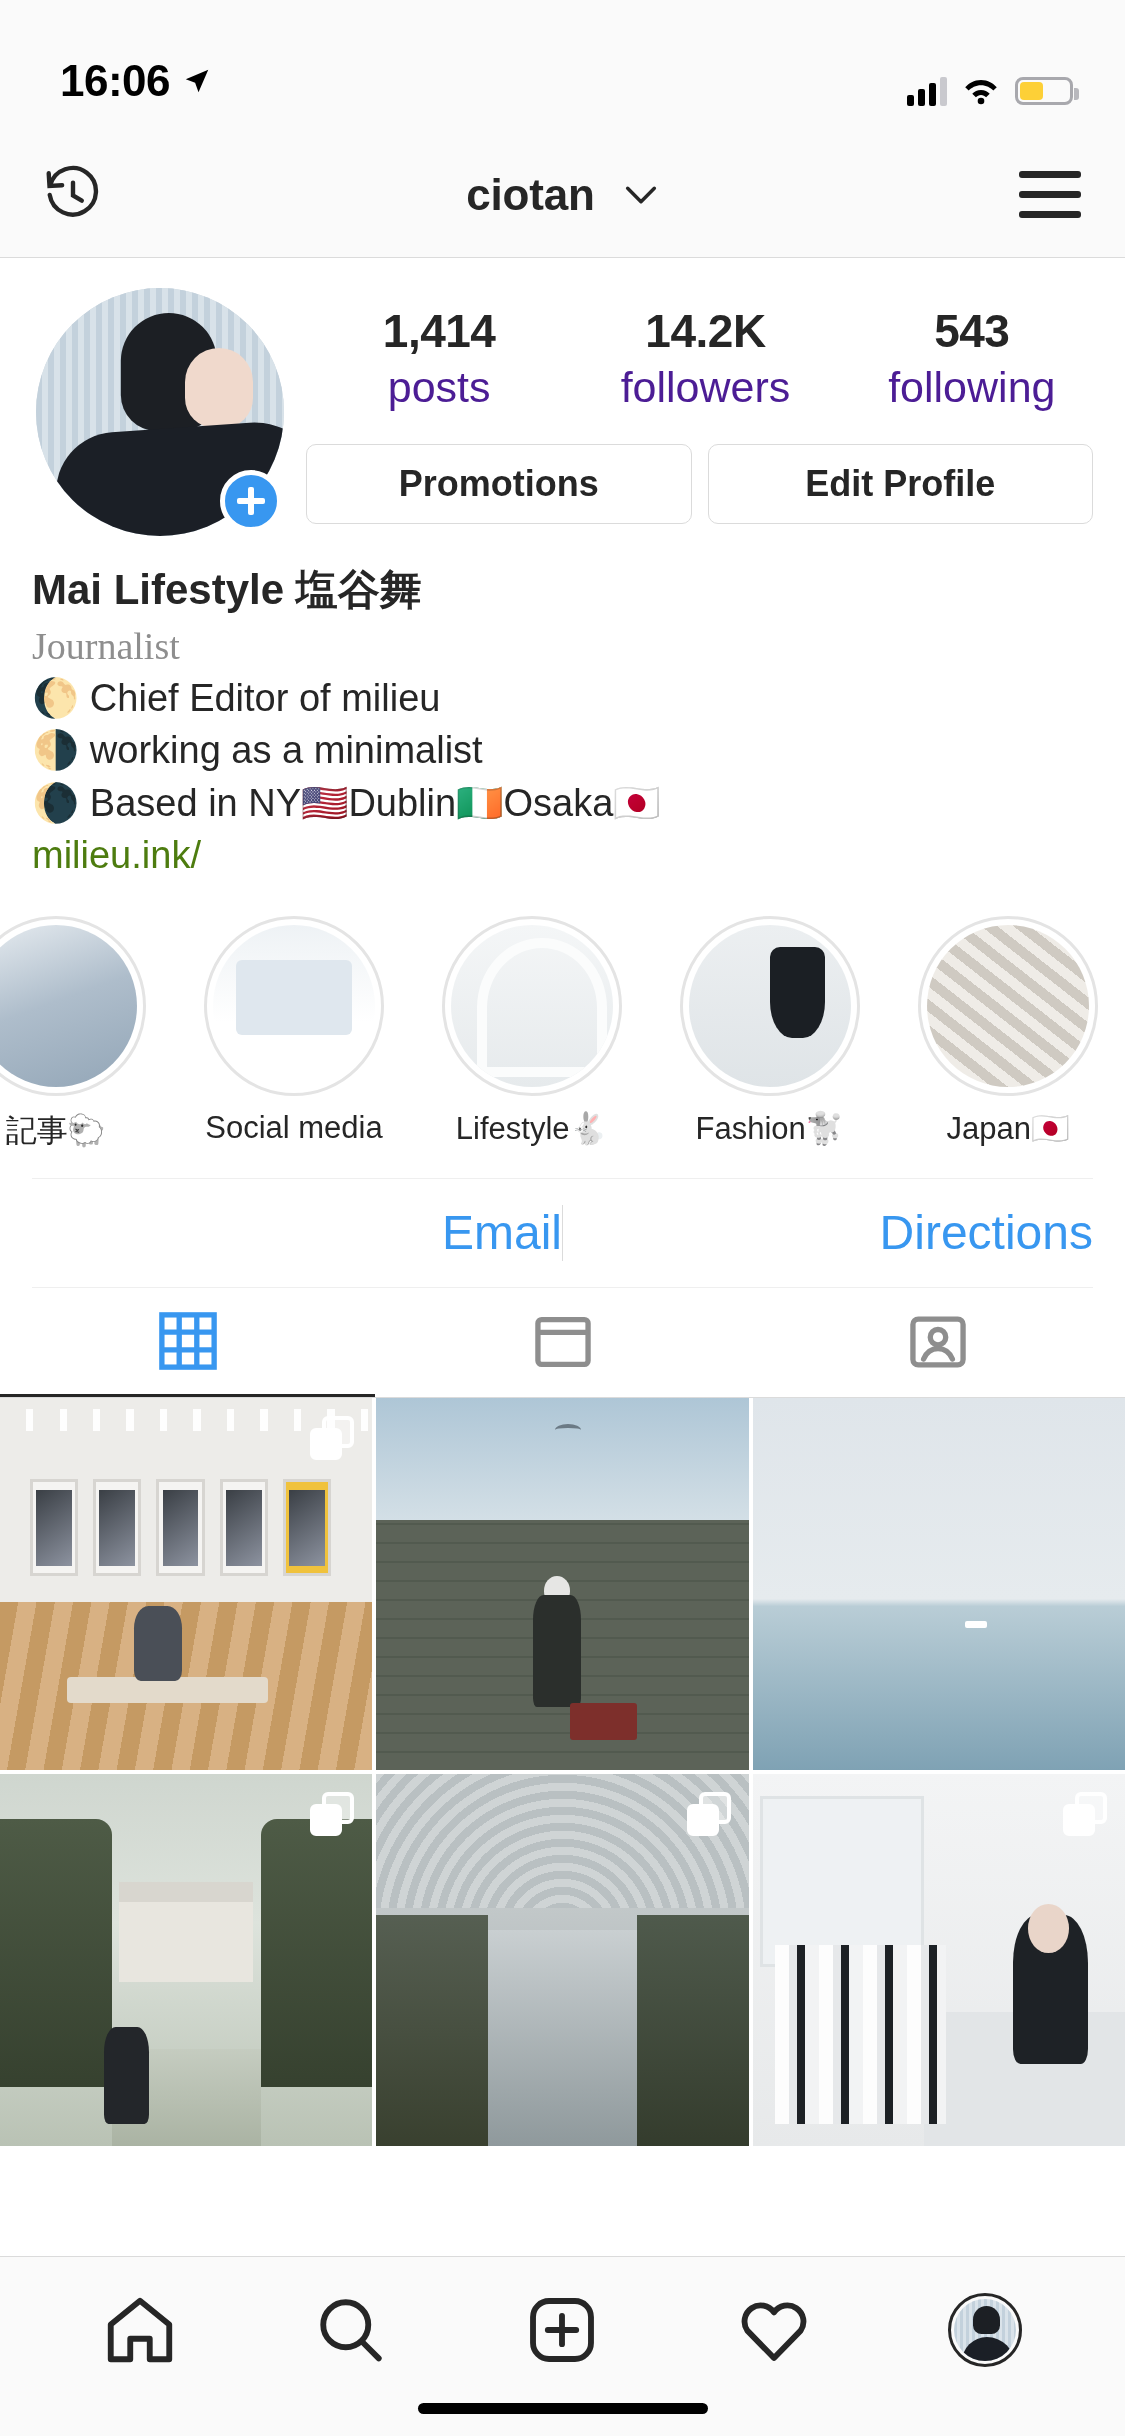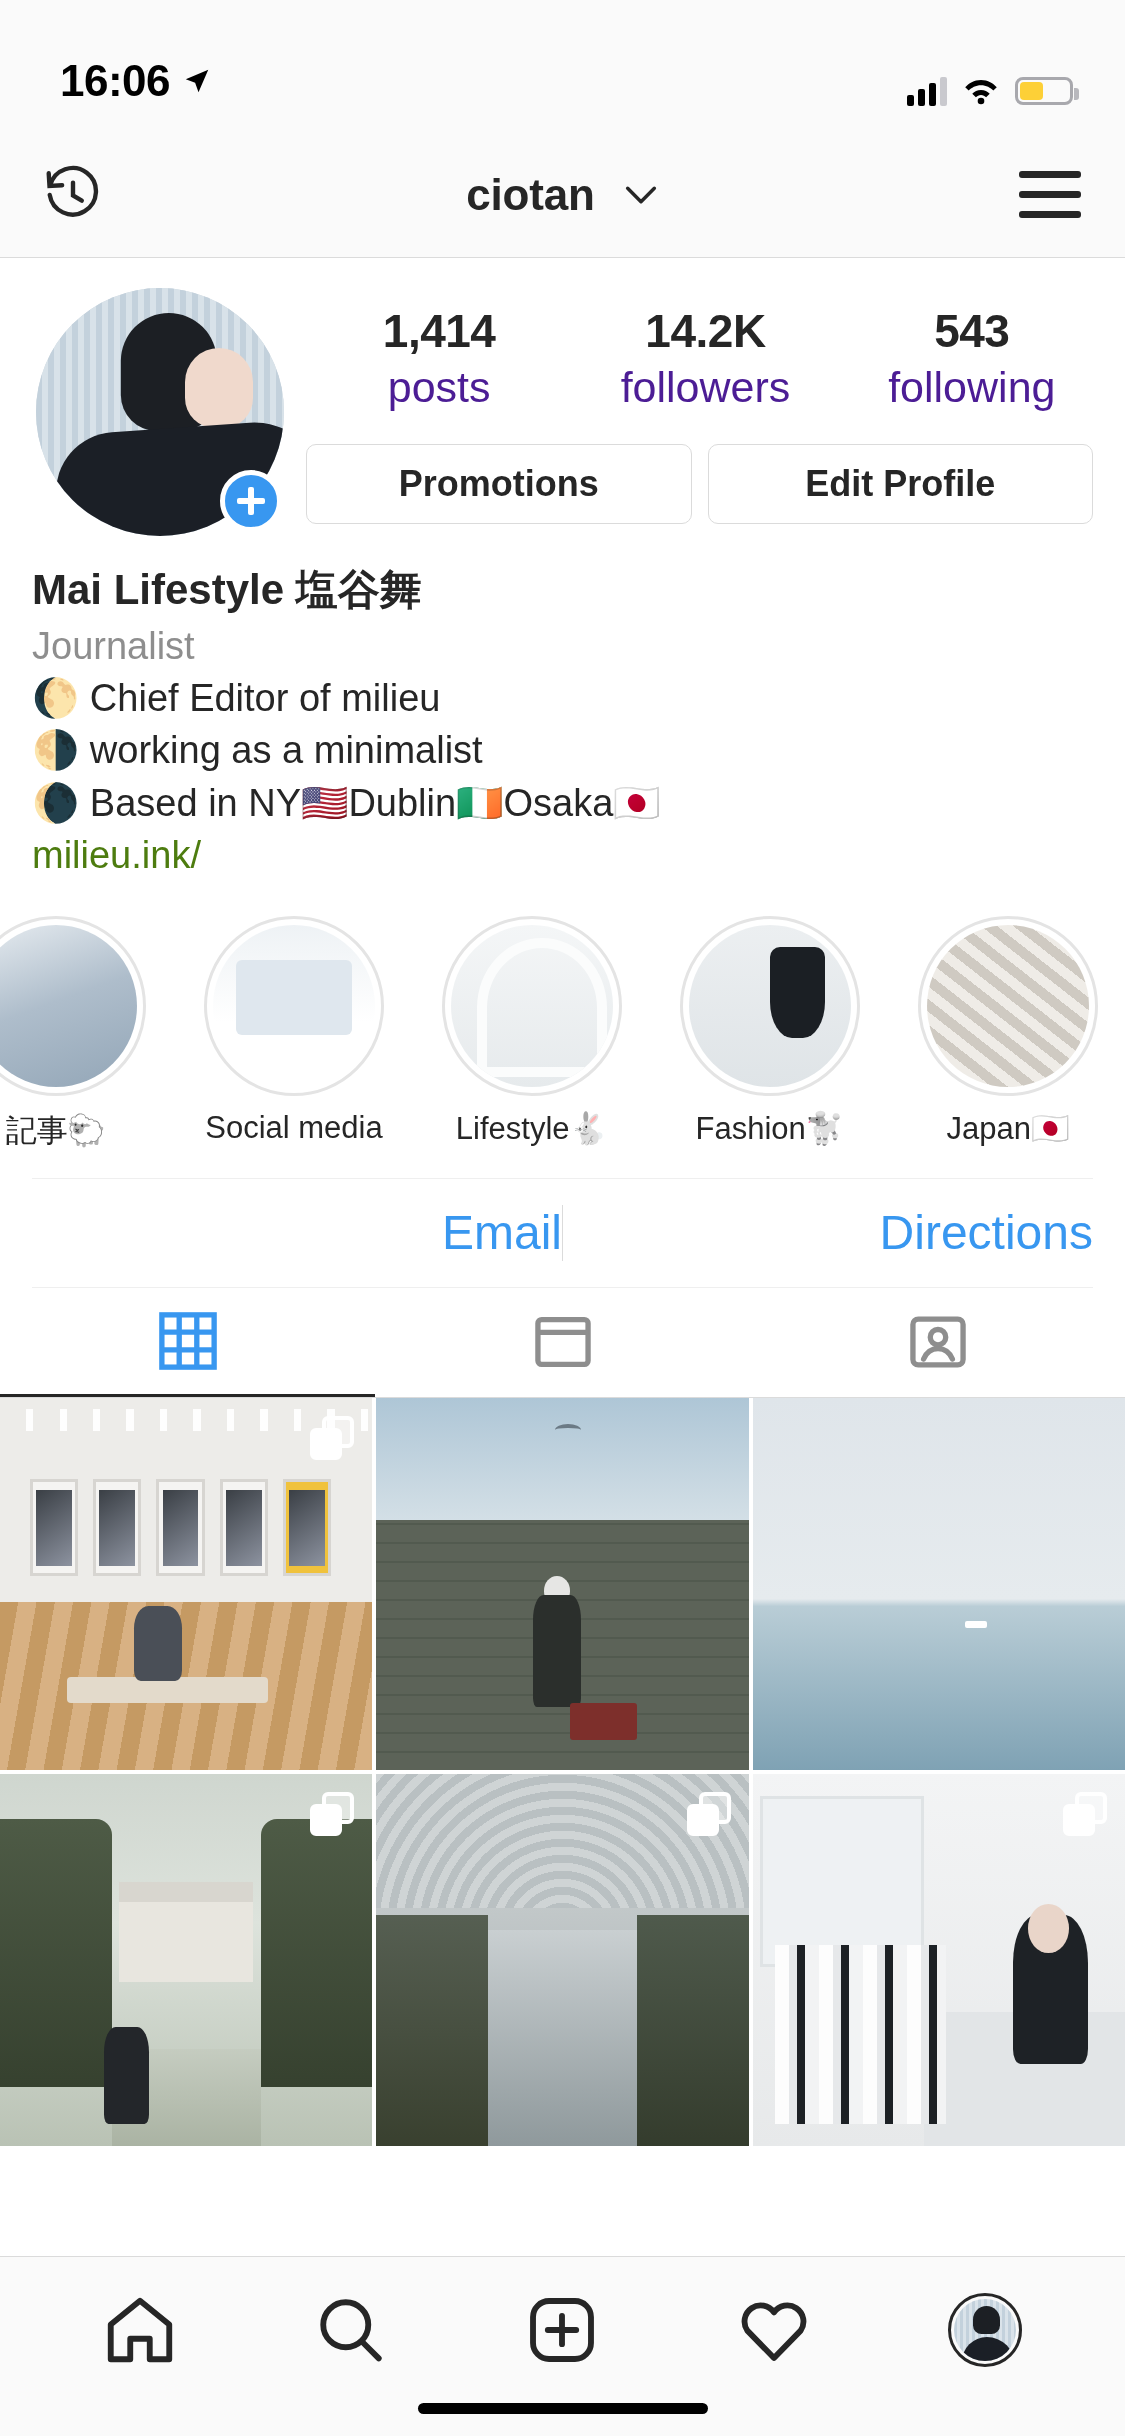--- a/index.html
+++ b/index.html
@@ -89,21 +89,21 @@
   .head-btns { display:flex; gap:16px; margin-top:32px; padding-right:12px; }
   .hbtn {
     flex:1; height:80px; border:1px solid #dbdbdb; border-radius:10px; background:#fff;
     display:flex; align-items:center; justify-content:center;
     font-size:36px; font-weight:700; color:#262626;
   }
 
   
   .bio { padding:28px 32px 0 32px; }
   .bio-name { font-size:42px; font-weight:700; color:#262626; line-height:1.25; }
-  .bio-cat { font-size:38px; color:#8e8e8e; line-height:1.35; margin-top:4px; }
+  .bio-cat { font-size:38px; color:#8e8e8e; line-height:1.35; margin-top:4px;font-family:Liberation Serif, serif; }
   .bio-line { font-size:38px; color:#262626; line-height:1.38; white-space:nowrap; }
   .bio-link { font-size:38px; color:#4d7c0f; line-height:1.38; }
 
   
   .highlights {
     display:flex; gap:38px; padding:34px 0 0 0; margin-left:-44px;
     overflow:hidden;
   }
   .hl { width:200px; flex:0 0 200px; text-align:center; }
   .hl-ring {

